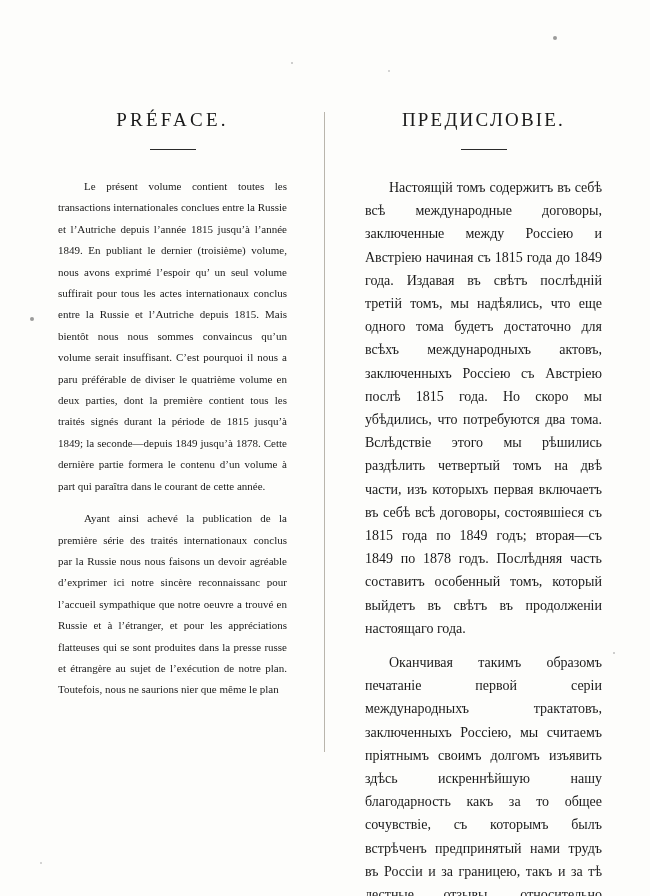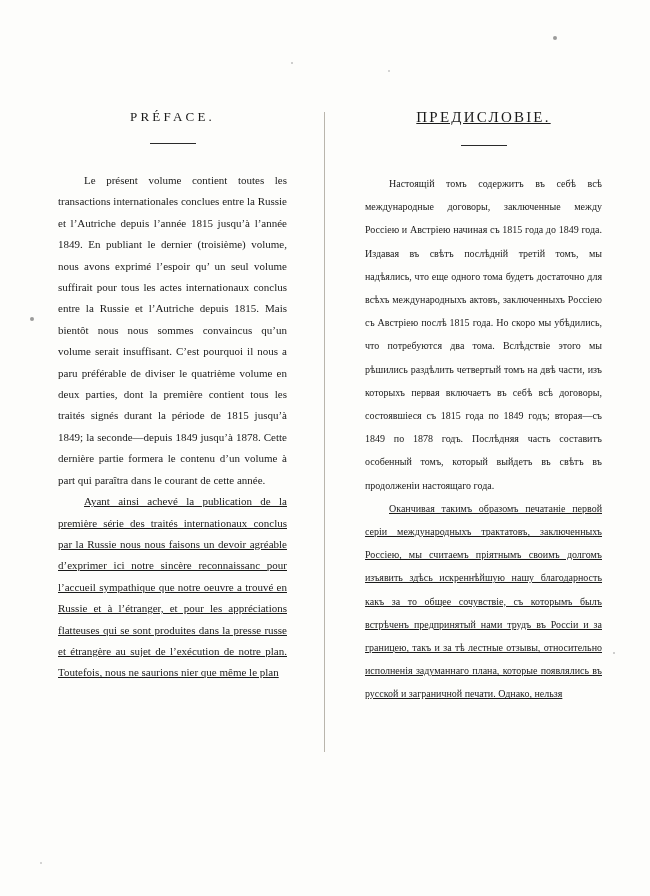--- a/index.html
+++ b/index.html
@@ -58,56 +58,54 @@
   }
   .divider {
     position: absolute;
     left: 324px;
     top: 112px;
     width: 1px;
     height: 640px;
     background: #b9b5ac;
   }
   h1.col-title {
-    font-size: 13px;
+    font-size: 19px;
     font-weight: normal;
     letter-spacing: 3.2px;
     text-align: center;
     margin: 0 0 0 0;
     padding: 0;
     line-height: 1;
   }
   h1.col-title.cyr {
     letter-spacing: 2.2px;
-    font-size: 15px;
-    text-decoration: underline;
+    font-size: 19px;
   }
   .rule {
     width: 46px;
     height: 1px;
     background: #2a2a2a;
     margin: 20px auto 26px auto;
   }
   p.para {
     margin: 0;
     text-align: justify;
     text-justify: inter-word;
     hyphens: manual;
     font-size: 11px;
     line-height: 21.4px;
     text-indent: 26px;
   }
   .col-right p.para {
-    font-size: 10px;
+    font-size: 14px;
     line-height: 23.2px;
     text-indent: 24px;
   }
   p.para + p.para {
-    margin-top: 0;
-    text-decoration: underline;
+    margin-top: 11px;
   }
 </style>
 </head>
 <body>
 
 <div class="page">
 
   <div class="speck s1"></div>
   <div class="speck s2"></div>
   <div class="speck s3"></div>

